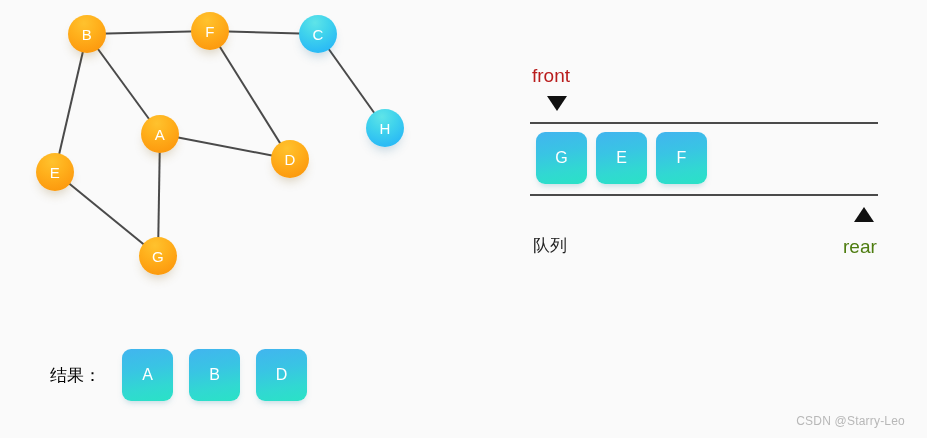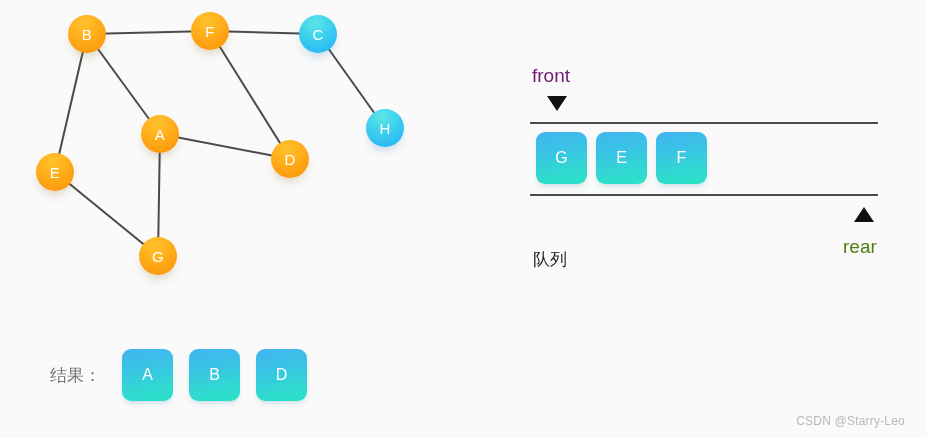--- a/index.html
+++ b/index.html
@@ -67,21 +67,21 @@
     background: #4a4a4a;
   }
   #q-line-top { top: 62px; }
   #q-line-bottom { top: 134px; }
 
   .q-front-label {
     position: absolute;
     left: 2px;
     top: 5px;
     font-size: 19px;
-    color: #701a75;
+    color: #b91c1c;
   }
   .tri-down {
     position: absolute;
     left: 17px;
     top: 36px;
     width: 0; height: 0;
     border-left: 10px solid transparent;
     border-right: 10px solid transparent;
     border-top: 15px solid #111;
   }
@@ -97,21 +97,21 @@
   .q-rear-label {
     position: absolute;
     left: 313px;
     top: 176px;
     font-size: 19px;
     color: #4d7c0f;
   }
   .q-name-label {
     position: absolute;
     left: 3px;
-    top: 188px;
+    top: 174px;
     font-size: 17px;
     color: #222;
   }
   #queue-items {
     position: absolute;
     left: 6px;
     top: 72px;
     display: flex;
     gap: 9px;
   }
@@ -133,21 +133,21 @@
   
   #result-row {
     position: absolute;
     left: 50px;
     top: 349px;
     display: flex;
     align-items: center;
   }
   #result-label {
     font-size: 17px;
-    color: #737373;
+    color: #000000;
     margin-right: 21px;
     white-space: nowrap;
   }
   #result-tiles { display: flex; gap: 16px; }
 
   
   #watermark {
     position: absolute;
     right: 22px;
     bottom: 10px;

